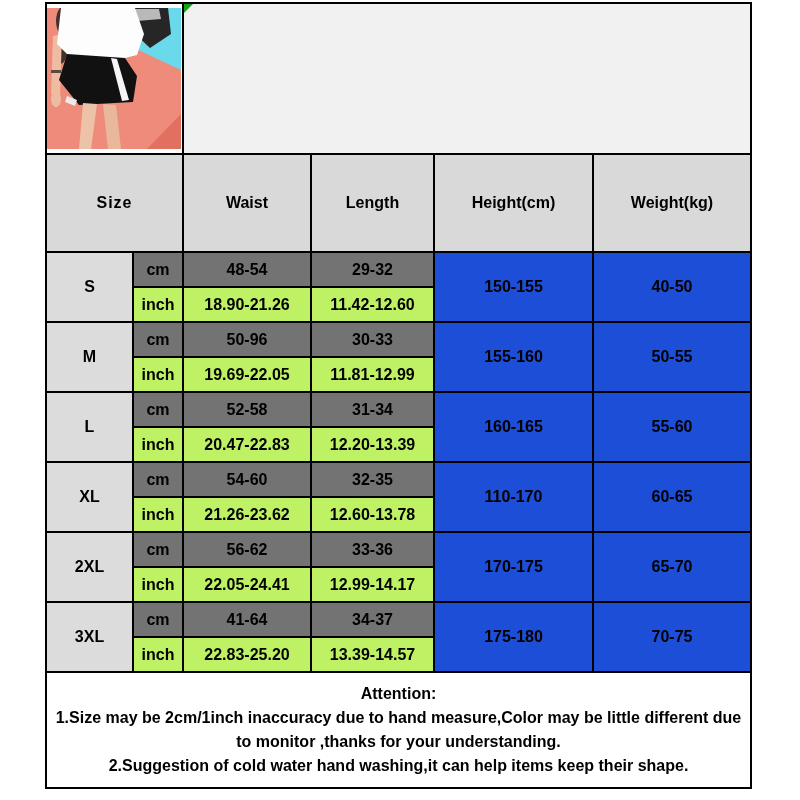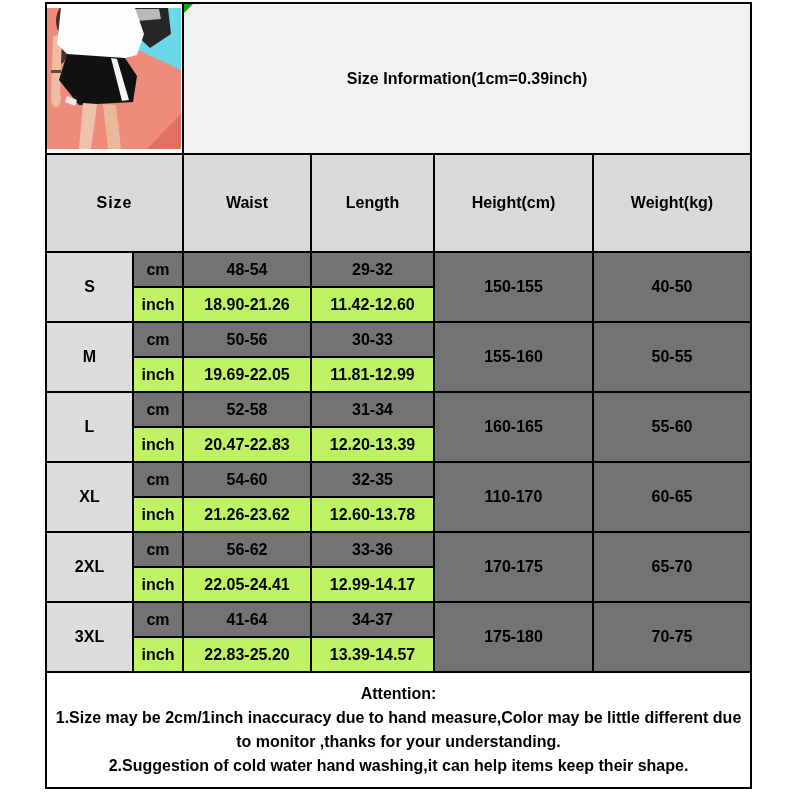--- a/index.html
+++ b/index.html
@@ -70,21 +70,21 @@
   }
   tr.r-cm td.sub {
     background: #737373;
     border-bottom-width: 1px;
   }
   tr.r-inch td.sub {
     background: #bef264;
     border-top-width: 1px;
   }
   td.merged-cell {
-    background: #737373;
+    background: #1d4ed8;
   }
   tr.r-cm td, tr.r-inch td { height: 33px; }
   td.attention-cell {
     background: #ffffff;
     text-align: left;
     vertical-align: top;
     font-weight: normal;
     font-size: 17px;
     line-height: 24px;
     padding: 3px 8px 0 4px;
@@ -125,21 +125,20 @@
           <polygon points="14,0 88,0 97,26 90,47 70,52 24,50 10,36" fill="#fdfdfd"></polygon>
           <polygon points="20,46 78,50 90,68 86,94 32,97 12,72" fill="#111111"></polygon>
           <polygon points="64,50 70,51 82,92 75,93" fill="#f5f5f5"></polygon>
           <polygon points="20,88 30,92 28,98 18,94" fill="#eaeaea"></polygon>
           <polygon points="36,95 50,96 44,141 32,141" fill="#eec2a8"></polygon>
           <polygon points="56,96 69,97 74,141 61,141" fill="#e9b89c"></polygon>
         </svg>
       </td>
       <td class="title-cell" colspan="4">
         <span class="flag-triangle"></span>
-        <span>Size Information(1cm=0.39inch)</span>
       </td>
     </tr>
 
     <tr>
       <td class="colhead size-head" colspan="2">Size</td>
       <td class="colhead">Waist</td>
       <td class="colhead">Length</td>
       <td class="colhead">Height(cm)</td>
       <td class="colhead">Weight(kg)</td>
     </tr>
@@ -154,21 +153,21 @@
     </tr>
     <tr class="r-inch">
       <td class="sub">inch</td>
       <td class="sub">18.90-21.26</td>
       <td class="sub">11.42-12.60</td>
     </tr>
 
     <tr class="r-cm">
       <td class="size-cell" rowspan="2">M</td>
       <td class="sub">cm</td>
-      <td class="sub">50-56</td>
+      <td class="sub">50-96</td>
       <td class="sub">30-33</td>
       <td class="merged-cell" rowspan="2">155-160</td>
       <td class="merged-cell" rowspan="2">50-55</td>
     </tr>
     <tr class="r-inch">
       <td class="sub">inch</td>
       <td class="sub">19.69-22.05</td>
       <td class="sub">11.81-12.99</td>
     </tr>
 

